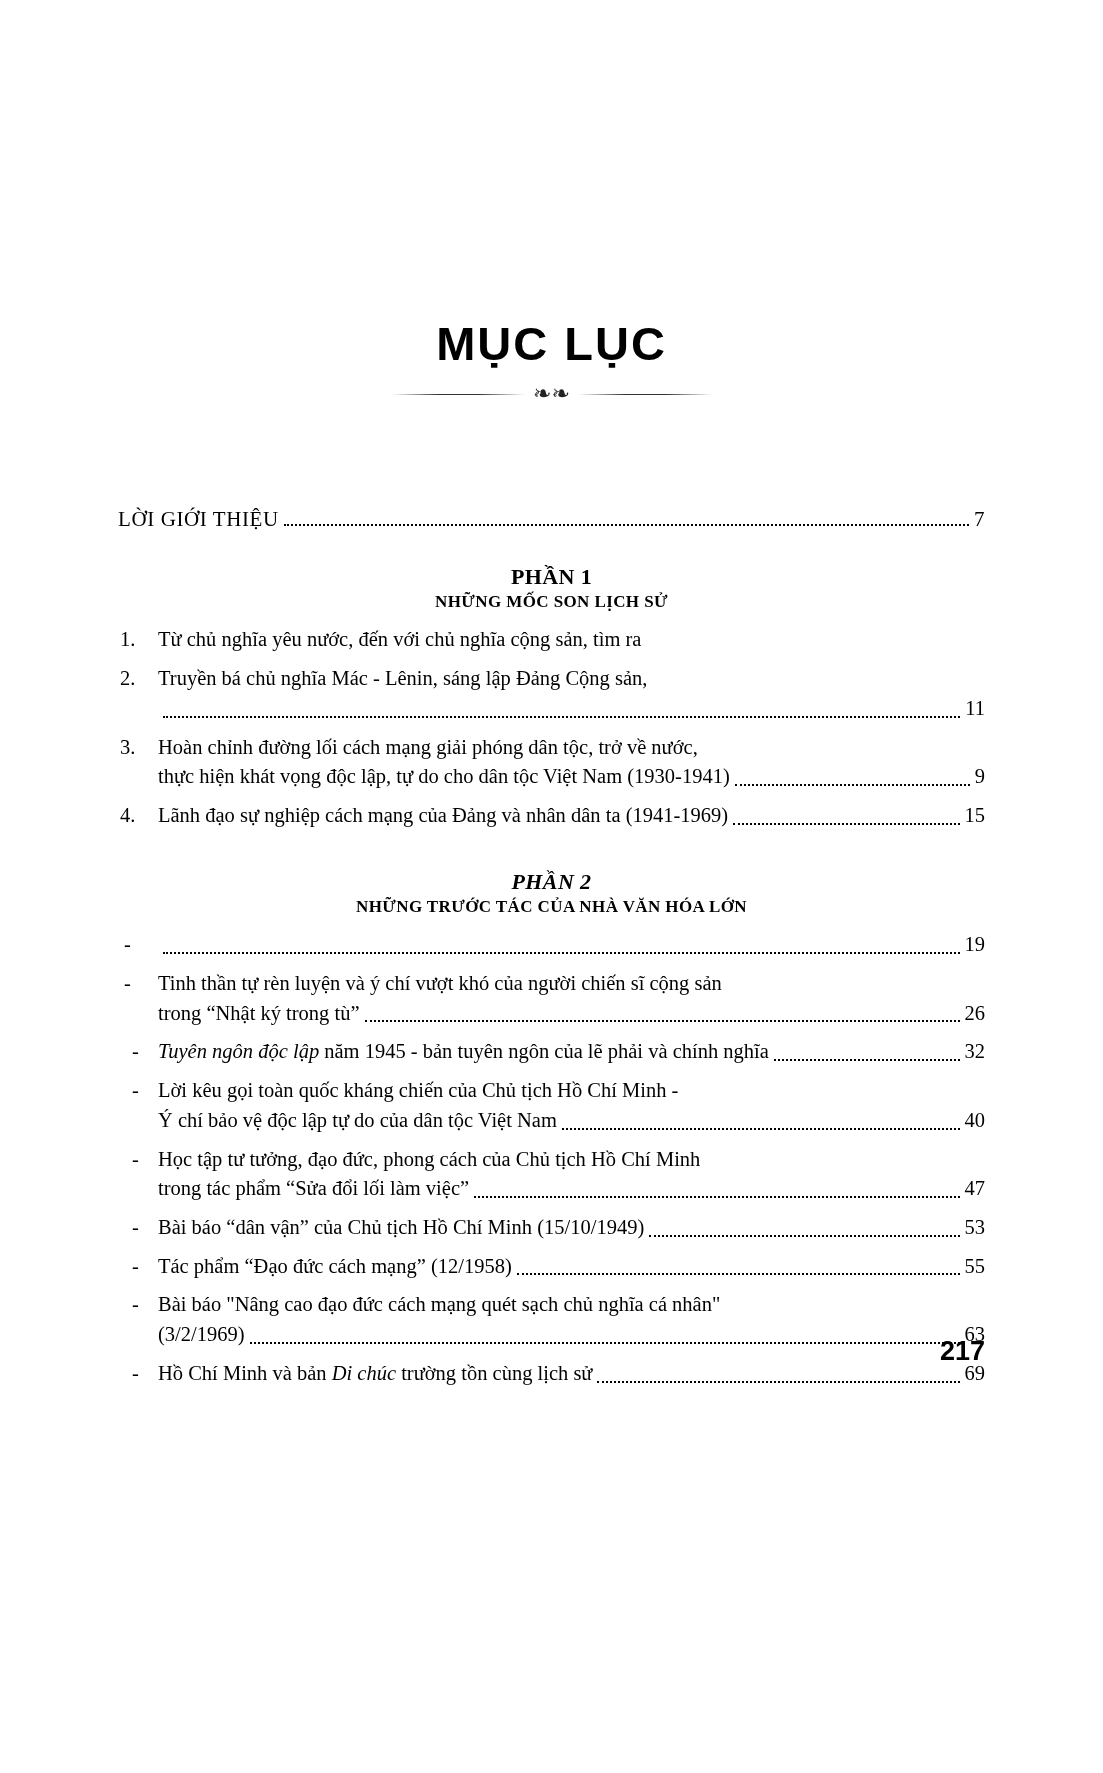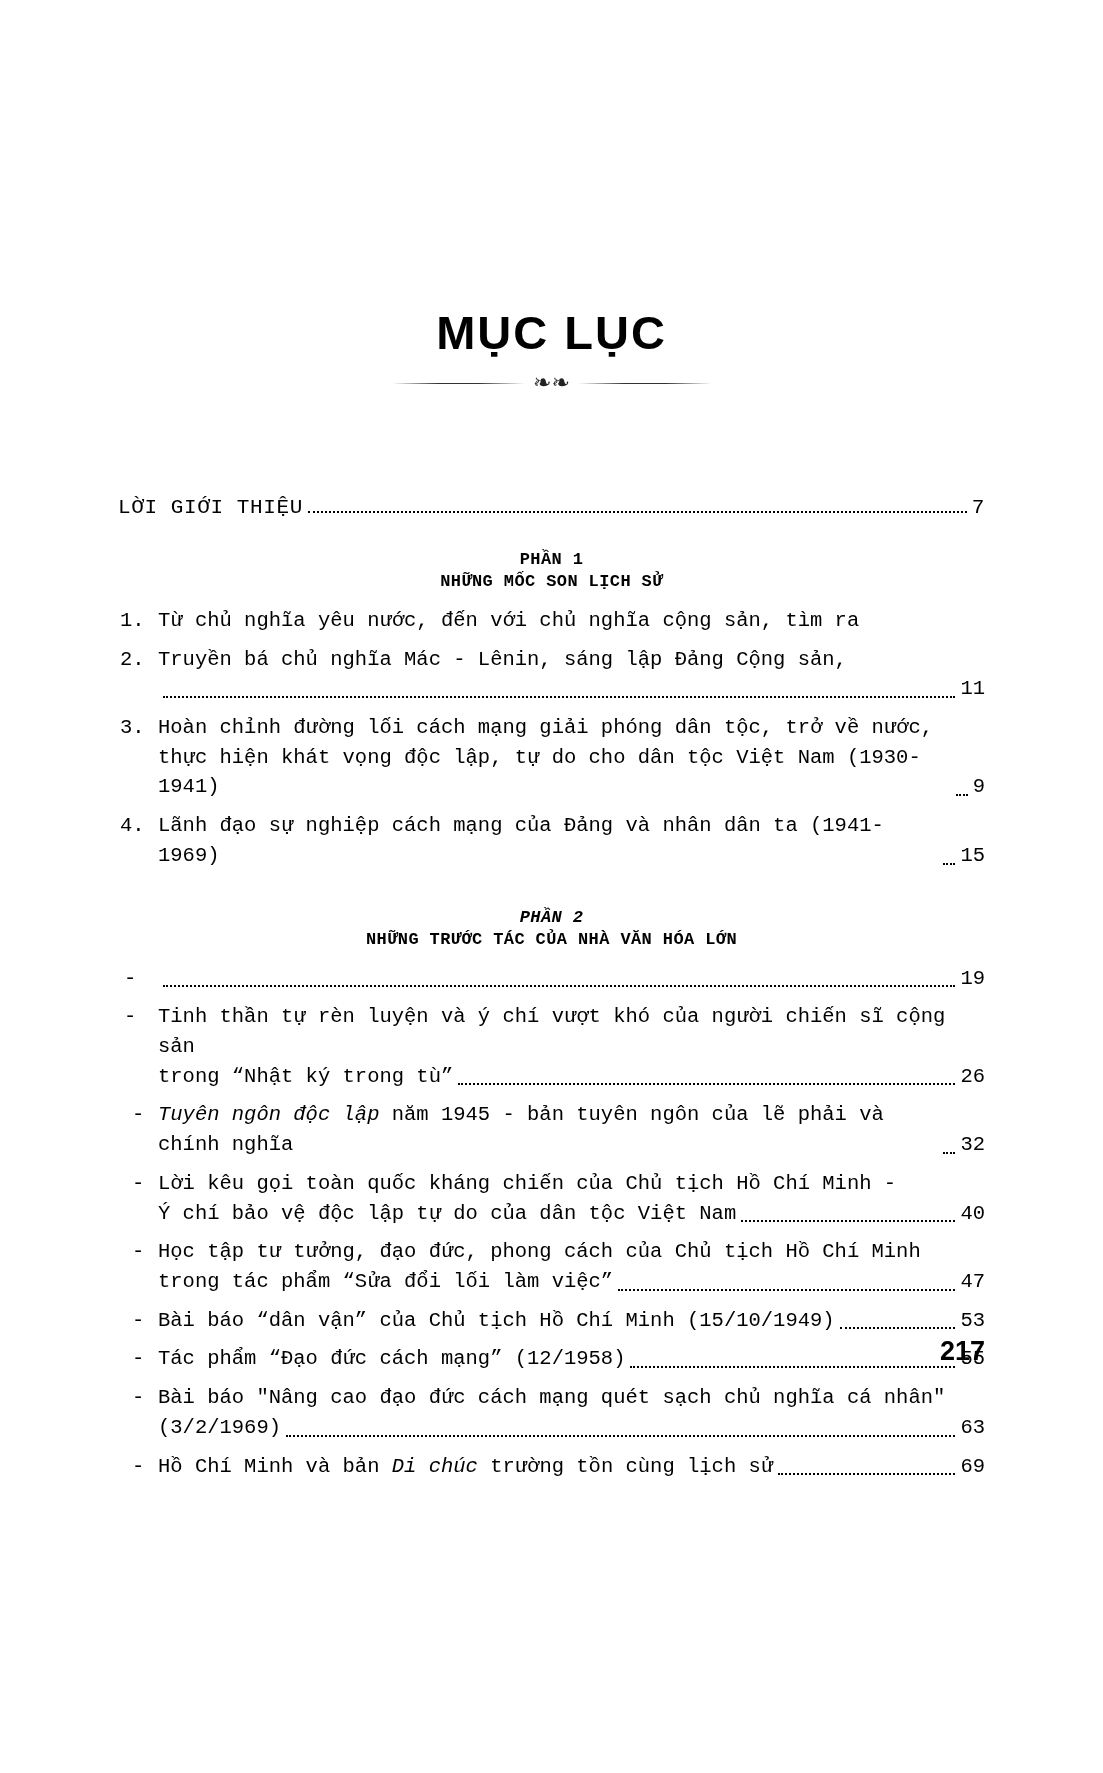--- a/index.html
+++ b/index.html
@@ -14,21 +14,21 @@
     font-family: "DejaVu Sans", sans-serif;
     color: #000000;
     overflow: hidden;
   }
   .page {
     position: absolute;
     left: 0; top: 0;
     width: 1103px;
     height: 1485px;
     box-sizing: border-box;
-    padding: 5px 118px;
+    padding: 16px 118px;
   }
   .title {
     text-align: center;
     font-family: "Liberation Sans", sans-serif;
     font-weight: bold;
     font-size: 47px;
     letter-spacing: 2px;
     margin-top: 300px;
     margin-bottom: 6px;
   }
@@ -48,21 +48,21 @@
   .ornament .glyph {
     font-size: 22px;
     line-height: 22px;
     padding: 0 8px;
     color: #222;
     font-family: "DejaVu Sans", sans-serif;
   }
 
   .toc {
     margin-top: 100px;
-    font-family: Liberation Mono, monospace;
+    font-family: Liberation Serif, serif;
     font-size: 20.5px;
   }
 
   
   .row {
     display: flex;
     align-items: flex-end;
     margin-bottom: 4px;
   }
   .row .txt {
@@ -87,21 +87,21 @@
   }
 
   .part-head {
     text-align: center;
     font-weight: bold;
     margin-top: 26px;
     margin-bottom: 12px;
     line-height: 1.32;
     letter-spacing: 0.4px;
   }
-  .part-head .p1 { font-size: 17px; }
+  .part-head .p1 { font-size: 22px; }
   .part-head .p2 { font-size: 17px; }
   .part-head.italic .p1 { font-style: italic; margin-top: 36px; }
 
   .entry {
     display: flex;
     margin-bottom: 9px;
     line-height: 1.45;
   }
   .entry .marker {
     width: 40px;

